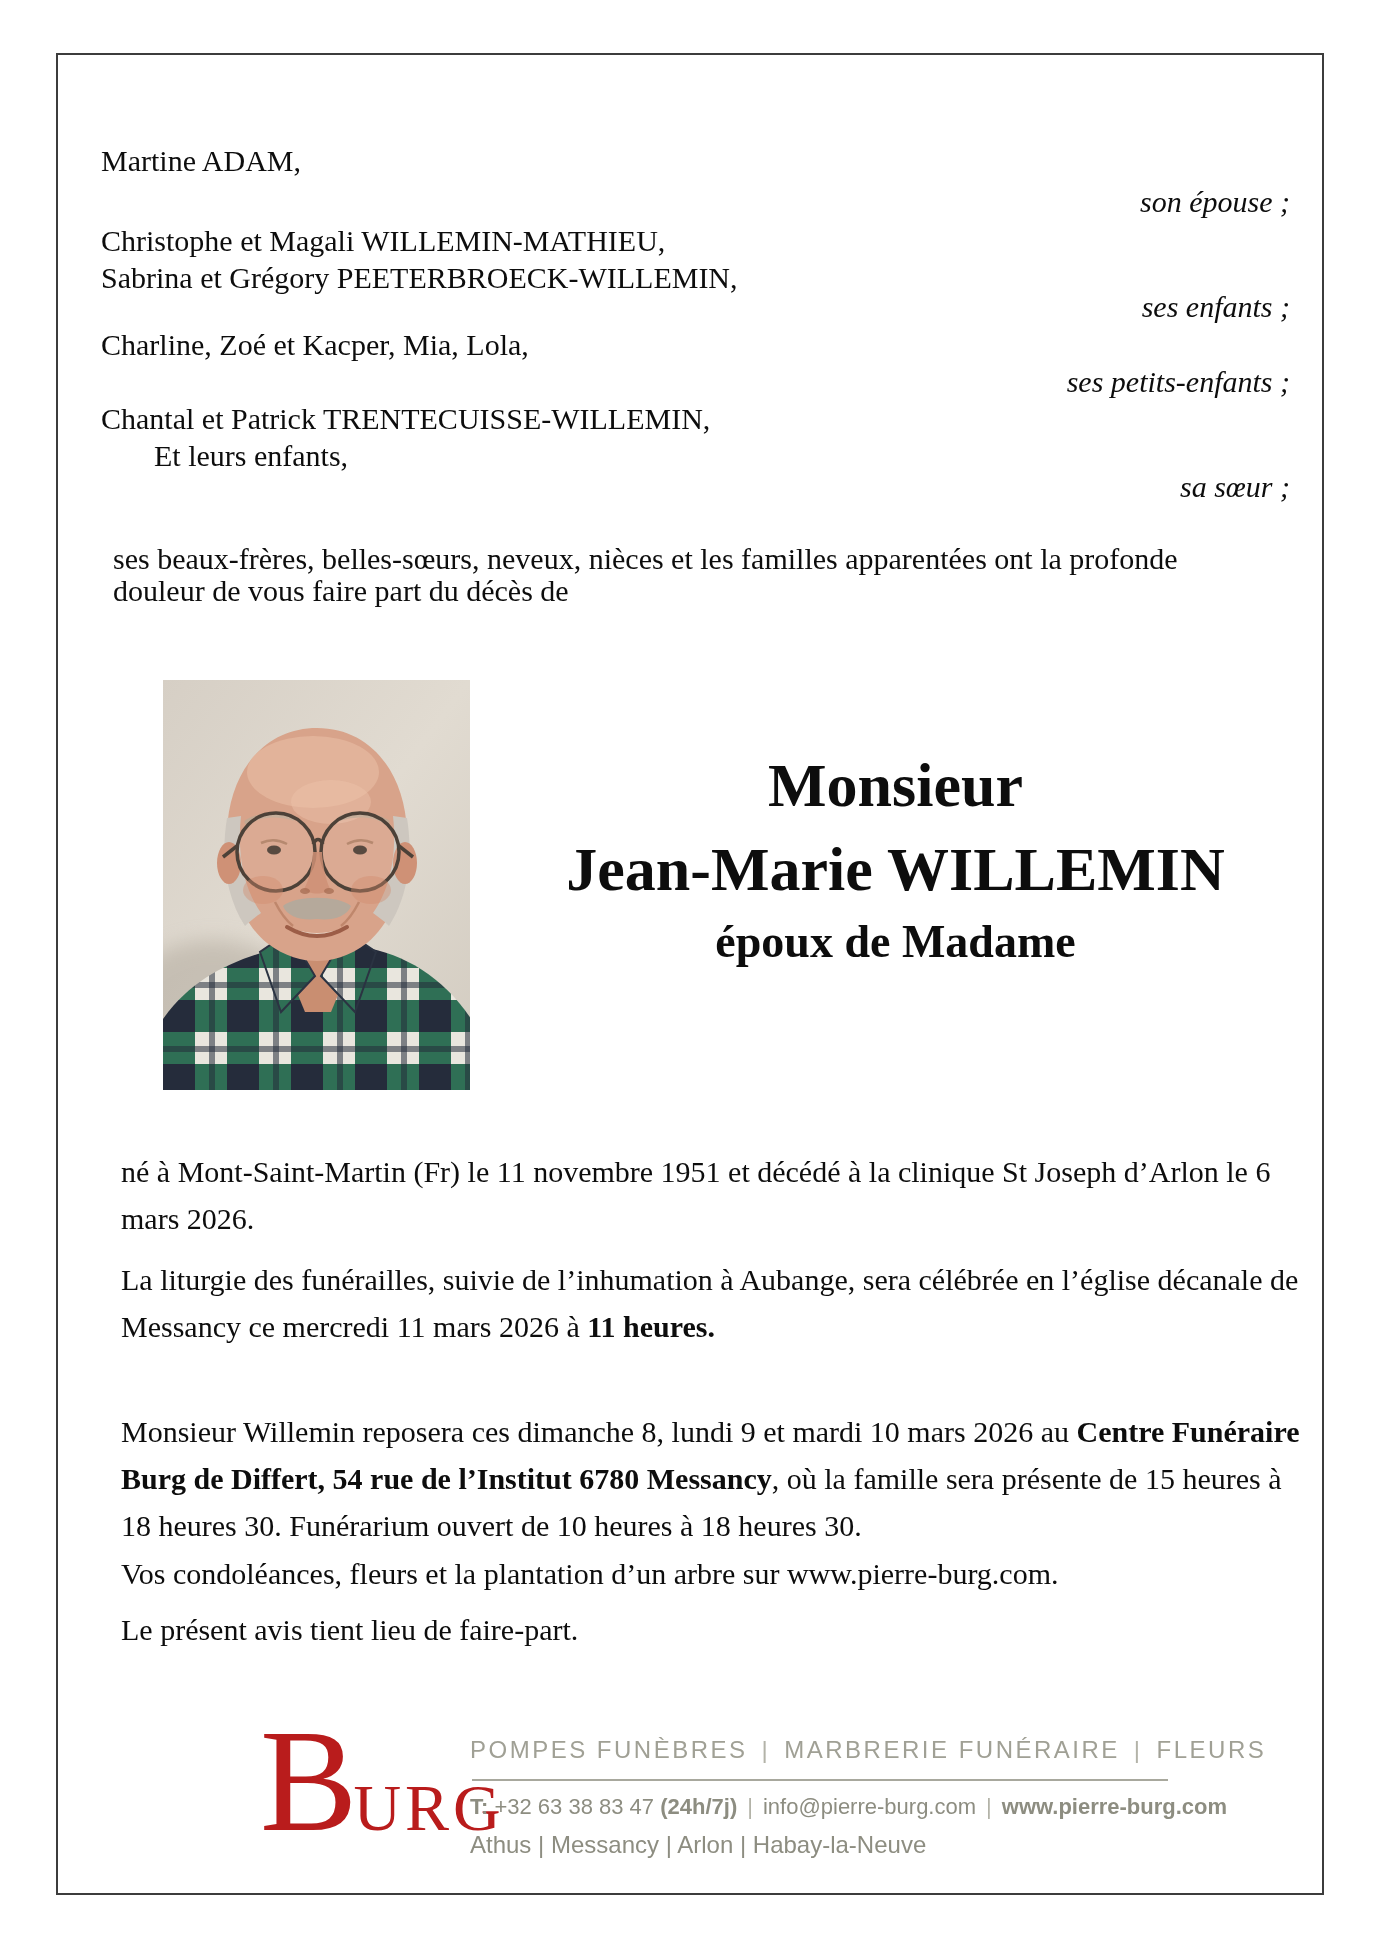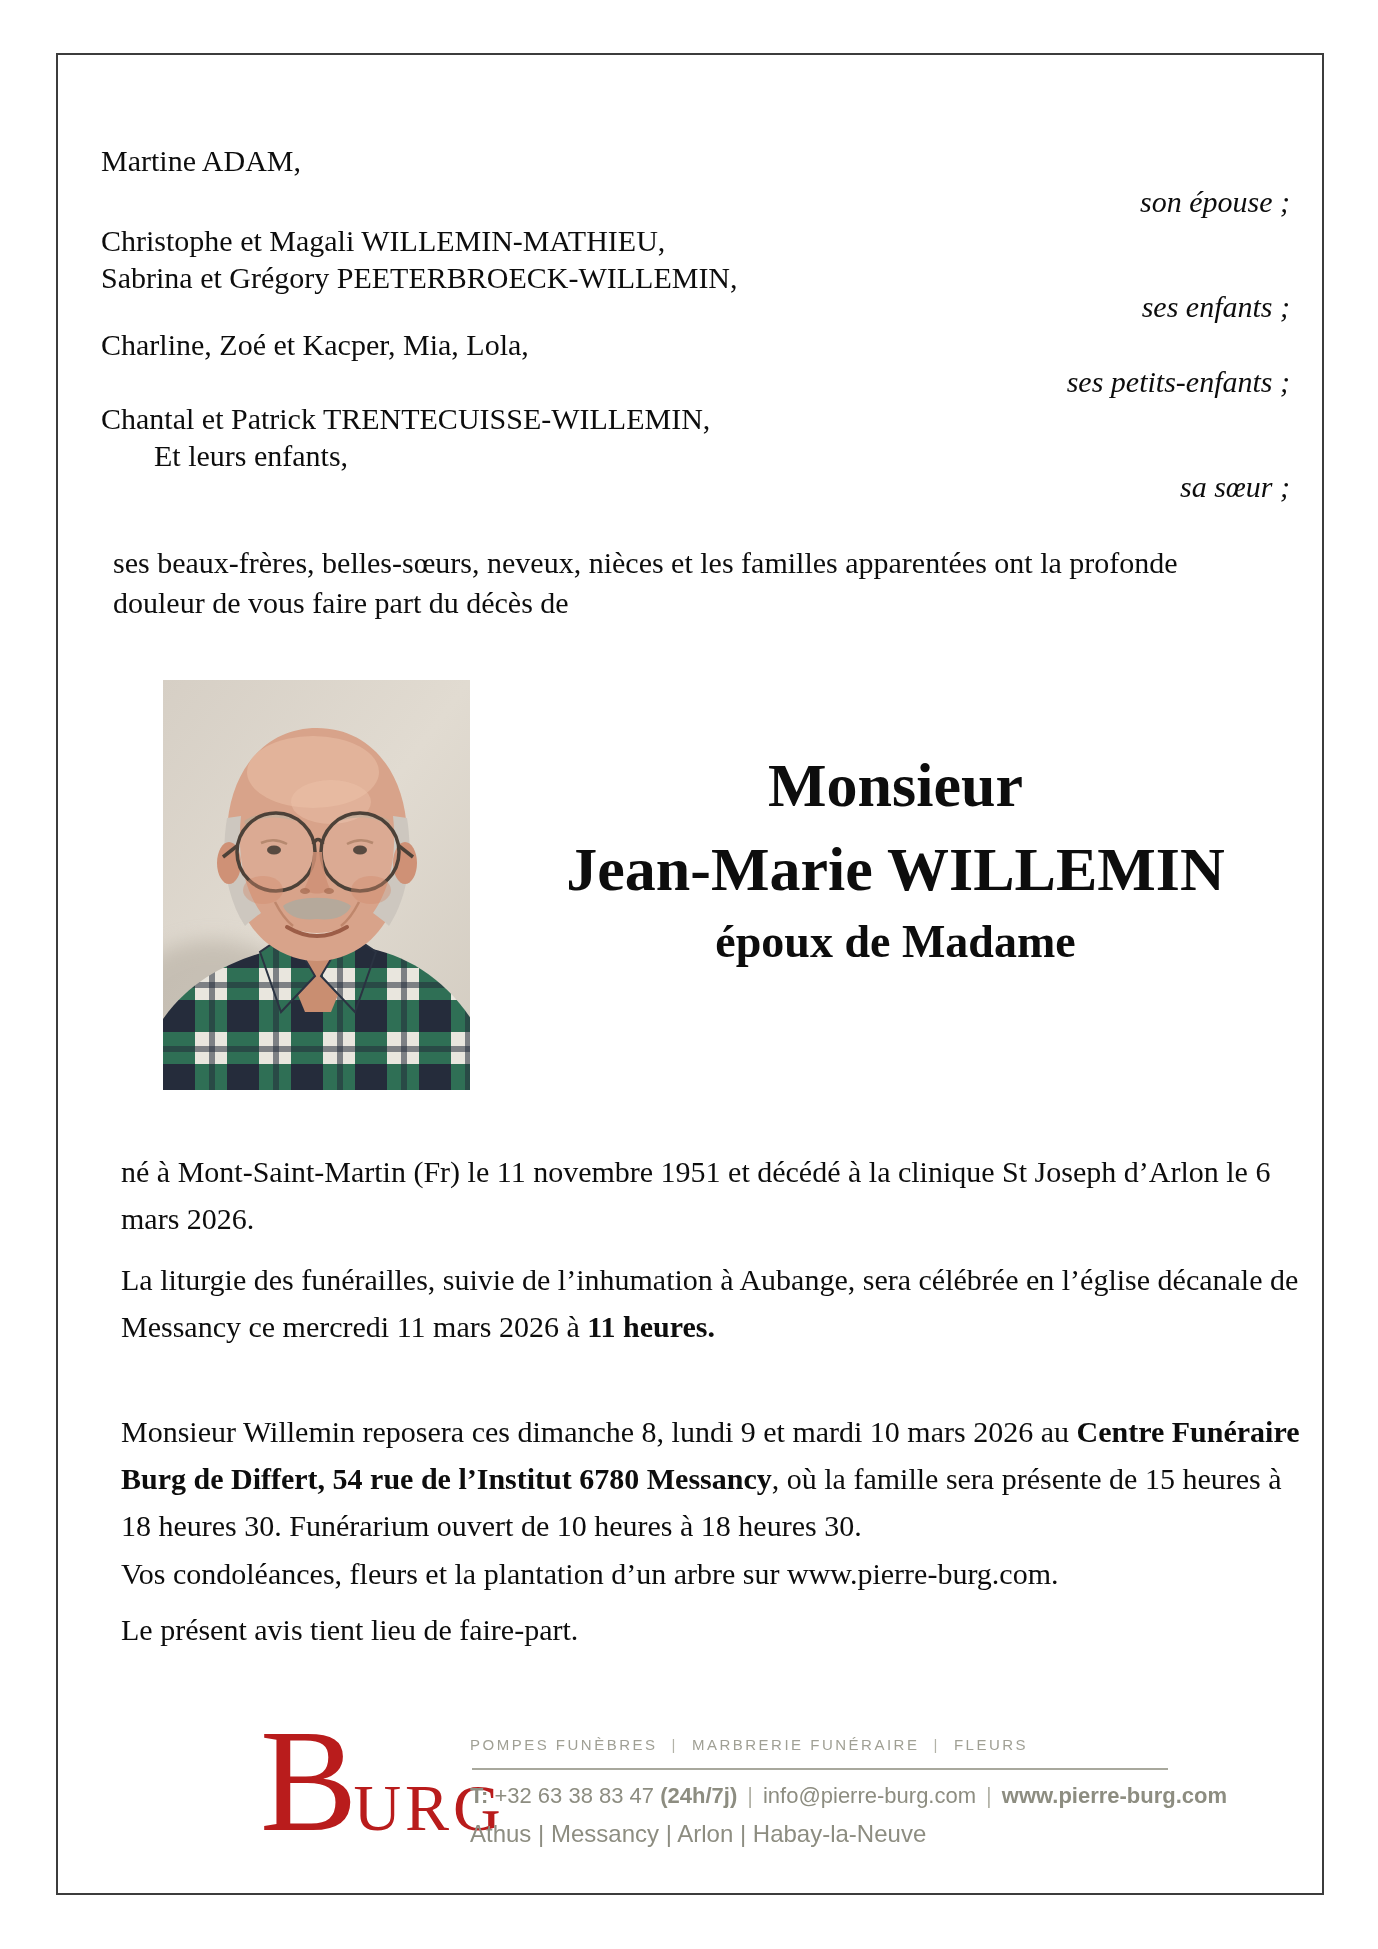--- a/index.html
+++ b/index.html
@@ -5,35 +5,35 @@
   html,body{margin:0;padding:0;background:#ffffff;}
   .page{position:relative;width:1330px;height:1949px;background:#ffffff;
         font-family:"Liberation Serif",serif;color:#0d0d0d;overflow:hidden;}
   .frame{position:absolute;left:56px;top:53px;width:1264px;height:1838px;
          border:2px solid #3c3c3c;}
   .name-line{position:absolute;left:101px;font-size:30px;line-height:38px;white-space:nowrap;}
   .name-line.indent{left:154px;}
   .role-line{position:absolute;left:101px;width:1189px;text-align:right;
              font-size:30px;line-height:38px;font-style:italic;white-space:nowrap;}
   .intro{position:absolute;left:113px;top:543px;width:1070px;
-         font-size:30px;line-height:40px;}
+         font-size:30px;line-height:32px;}
   .photo{position:absolute;left:163px;top:680px;width:307px;height:410px;}
   .photo svg{display:block;width:100%;height:100%;}
   .deceased{position:absolute;left:470px;top:745px;width:851px;text-align:center;}
   .d-title{font-size:62px;font-weight:700;line-height:80px;}
   .d-name{font-size:62px;font-weight:700;line-height:88px;}
   .d-sub{font-size:46px;font-weight:700;line-height:57px;}
   .body-p{position:absolute;left:113px;width:1185px;font-size:30px;line-height:47px;margin:8px;}
   .body-p strong{font-weight:700;}
   .footer-logo{position:absolute;left:260px;top:1716px;color:#b91c1c;white-space:nowrap;}
   .logo-b{font-size:146px;line-height:130px;}
   .logo-rest{font-size:66px;letter-spacing:4px;margin-left:-4px;}
   .footer-right{position:absolute;left:470px;top:1736px;width:700px;
                 font-family:"Liberation Sans",sans-serif;color:#8d8d81;}
-  .f-tagline{font-size:15px;letter-spacing:2.5px;color:#a0a095;white-space:nowrap;}
+  .f-tagline{font-size:24px;letter-spacing:2.5px;color:#a0a095;white-space:nowrap;}
   .f-tagline .sep{padding:0 14px;color:#b3b3a8;font-weight:400;}
   .f-rule{margin-top:15px;width:696px;border:0;border-top:2px solid #a8a89d;}
   .f-contact{margin-top:13px;font-size:22px;white-space:nowrap;}
   .f-contact strong{font-weight:700;}
   .f-contact .sep{padding:0 10px;color:#b3b3a8;}
   .f-cities{margin-top:11px;font-size:24px;}
 </style>
 </head>
 <body>
 

